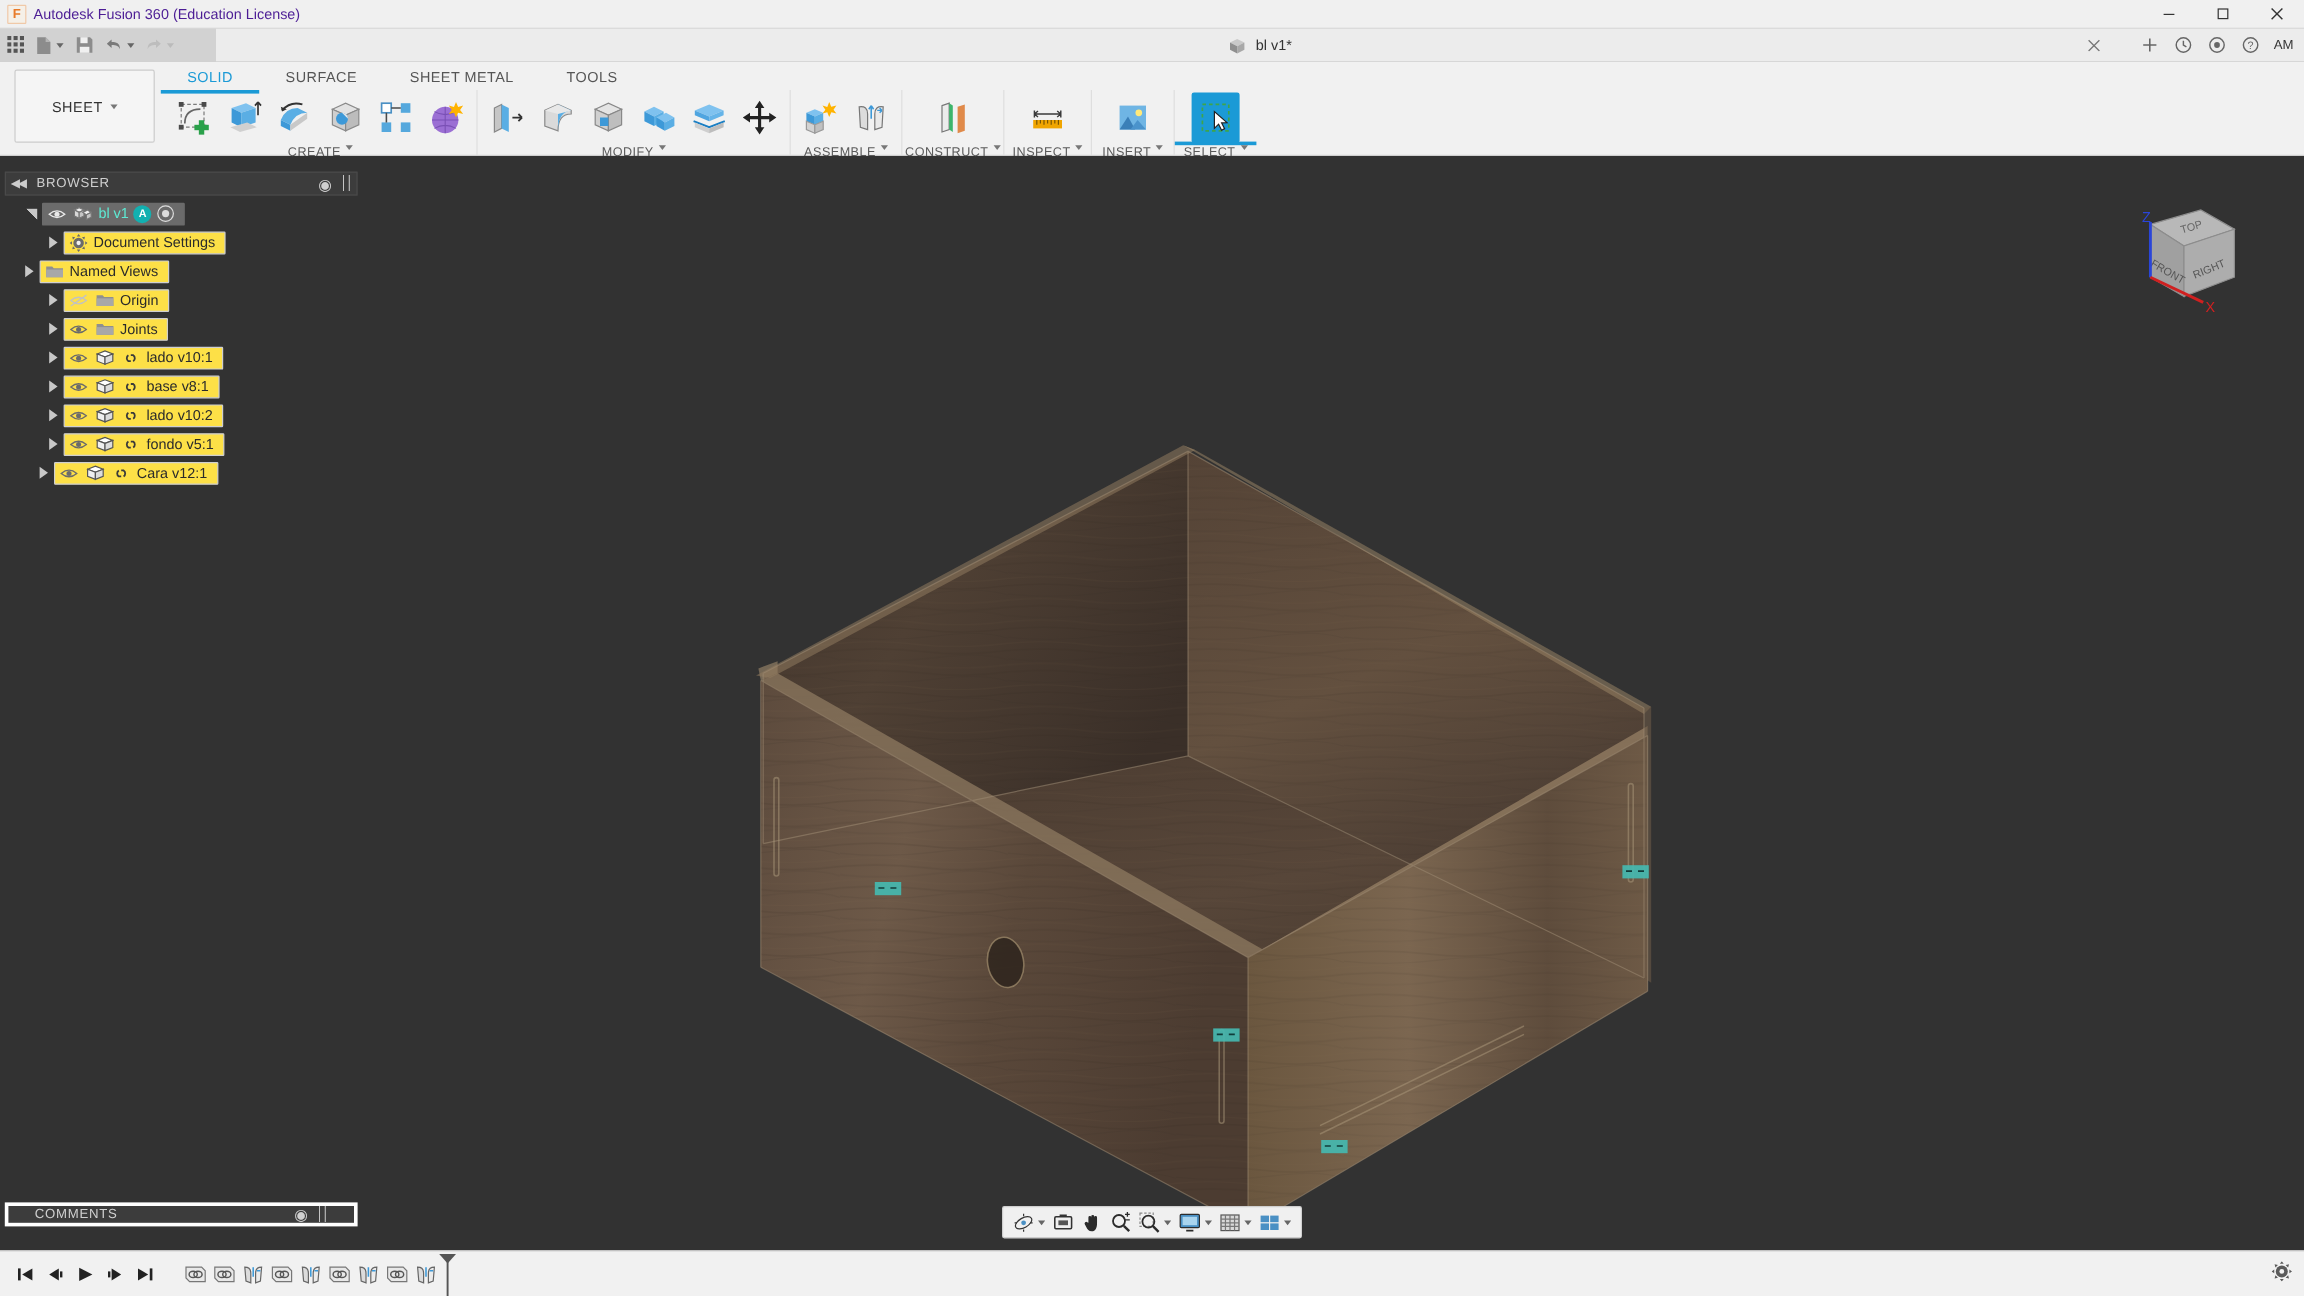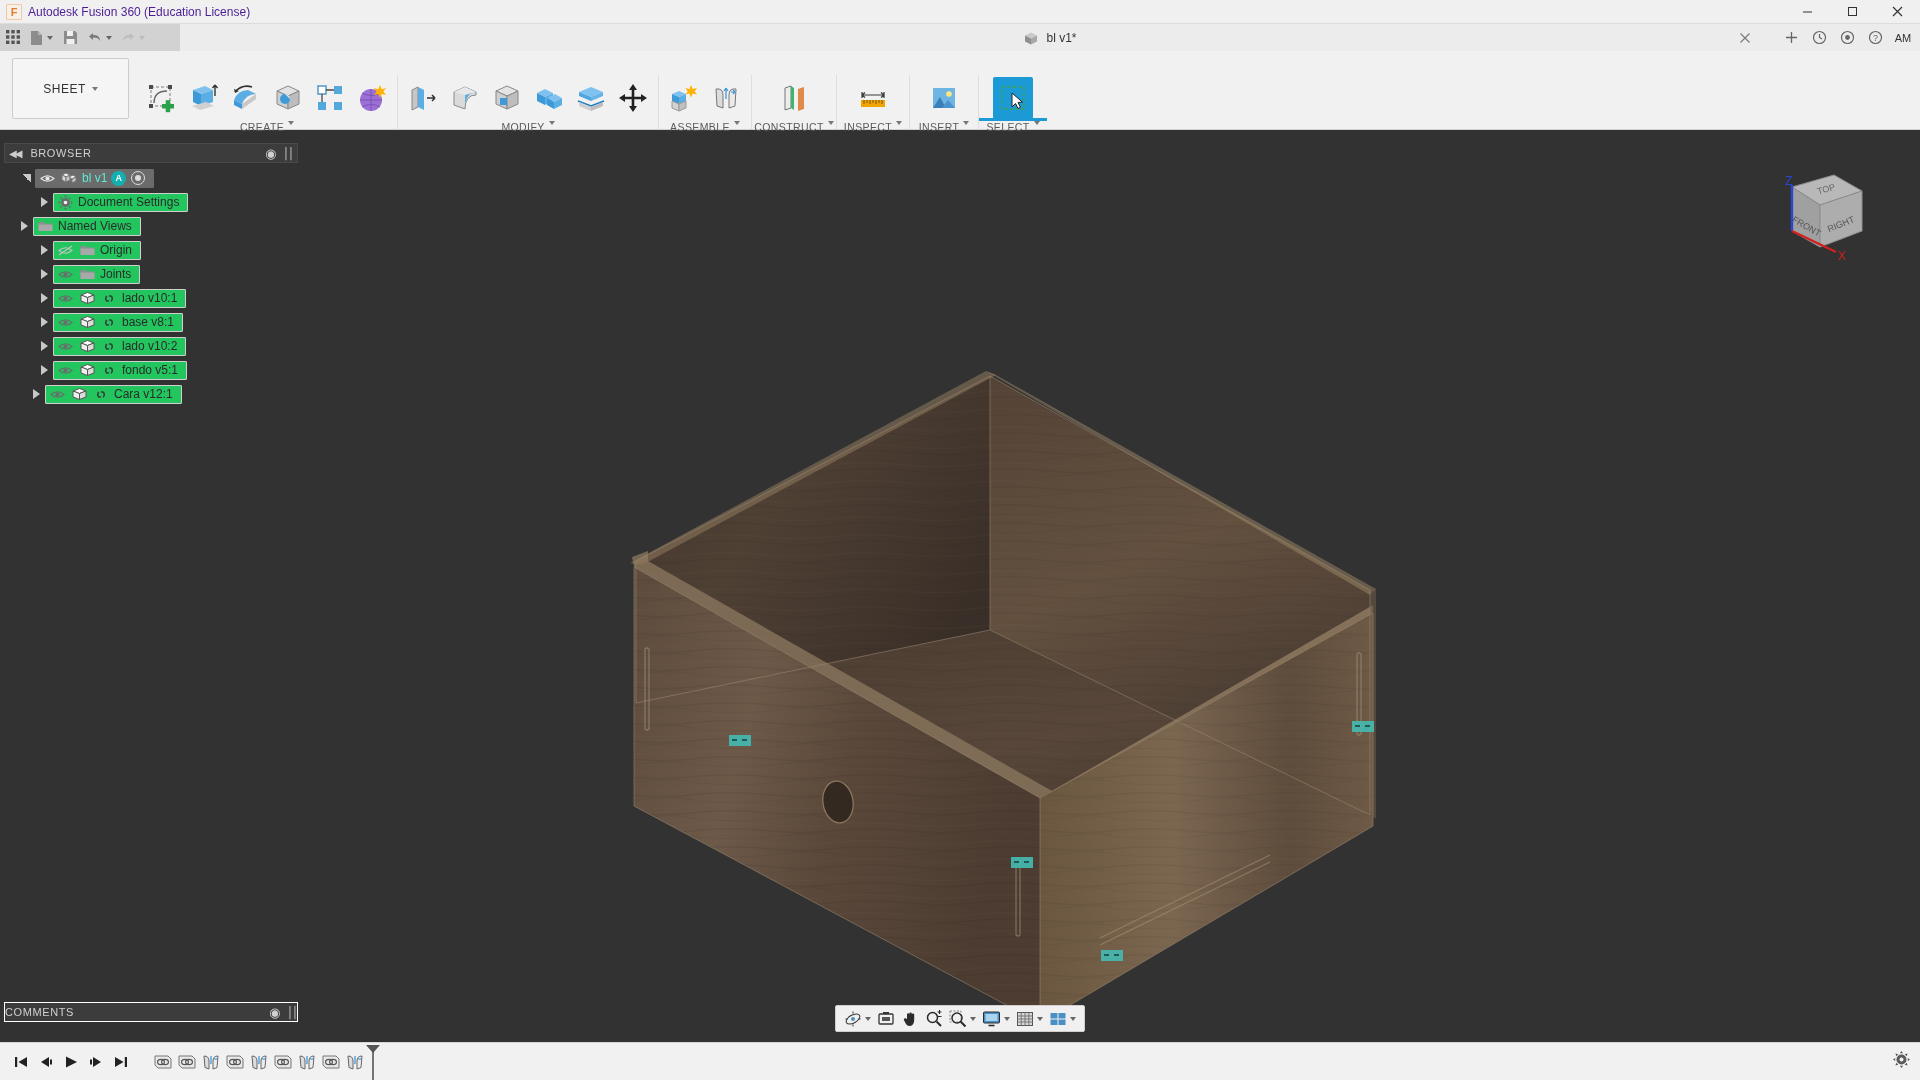--- a/index.html
+++ b/index.html
@@ -129,21 +129,21 @@
   }
   .twist .tri {
     width: 0; height: 0; border-top: 5px solid transparent;
     border-bottom: 5px solid transparent; border-left: 7px solid #c8c8c8;
   }
   .twist.open .tri {
     border: 0; width: 9px; height: 9px;
     background: linear-gradient(225deg, #c8c8c8 50%, transparent 50%);
   }
   .chip {
-    display: flex; align-items: center; height: 19px; background: #22c55e;
+    display: flex; align-items: center; height: 19px; background: #fde047;
     border: 1px solid #cfcfcf; border-radius: 1px; padding-right: 8px;
   }
   .chip.root { background: #6b6b6b; border-color: #6b6b6b; }
   .chip.root .tlabel { color: #5eead4; }
   .tico {
     width: 22px; height: 19px; display: flex; align-items: center;
     justify-content: center; color: #666;
   }
   .tlabel { padding-left: 2px; white-space: nowrap; }
   .badge-a {
@@ -155,23 +155,23 @@
     width: 14px; height: 14px; border-radius: 50%; border: 1.5px solid #ddd;
     margin-left: 5px; display: flex; align-items: center; justify-content: center;
   }
   .radio-dot i {
     width: 6px; height: 6px; border-radius: 50%; background: #ddd; display: block;
   }
 
   
   #comments {
     position: absolute; left: 4px; bottom: 58px; width: 294px; height: 20px;
-    background: #3c3c3c; border: 1px solid #ffffff; display: flex;
+    background: #3c3c3c; border: 3px solid #ffffff; display: flex;
     align-items: center; color: #d0d0d0; font-size: 11px; letter-spacing: .6px;
-    padding: 0 0;
+    padding: 0 22px;
     margin-top: 12px;
   }
   #comments .c-title { flex: 1; }
 
   
   #canvas {
     position: absolute; left: 0; top: 143px; right: 0; bottom: 38px;
     background: #323232; overflow: hidden;
   }
 
@@ -318,20 +318,26 @@
             <text x="7.5" y="11" font-size="9" text-anchor="middle" fill="#666" font-family="Liberation Sans">?</text>
           </svg>
       </div>
       <div class="avatar-btn">AM</div>
     </div>
   </div>
 </div>
 
 <div id="ribbon">
 
+  <div id="ribbon-tabs">
+    <div class="rtab active">SOLID</div>
+    <div class="rtab">SURFACE</div>
+    <div class="rtab">SHEET METAL</div>
+    <div class="rtab">TOOLS</div>
+  </div>
 
   <div id="ribbon-body">
     <div id="design-btn">
       <span>SHEET</span>
       <span class="caret-lbl" style="margin-left:6px"></span>
     </div>
 
     <div id="panels">
 
       <div class="panel">

